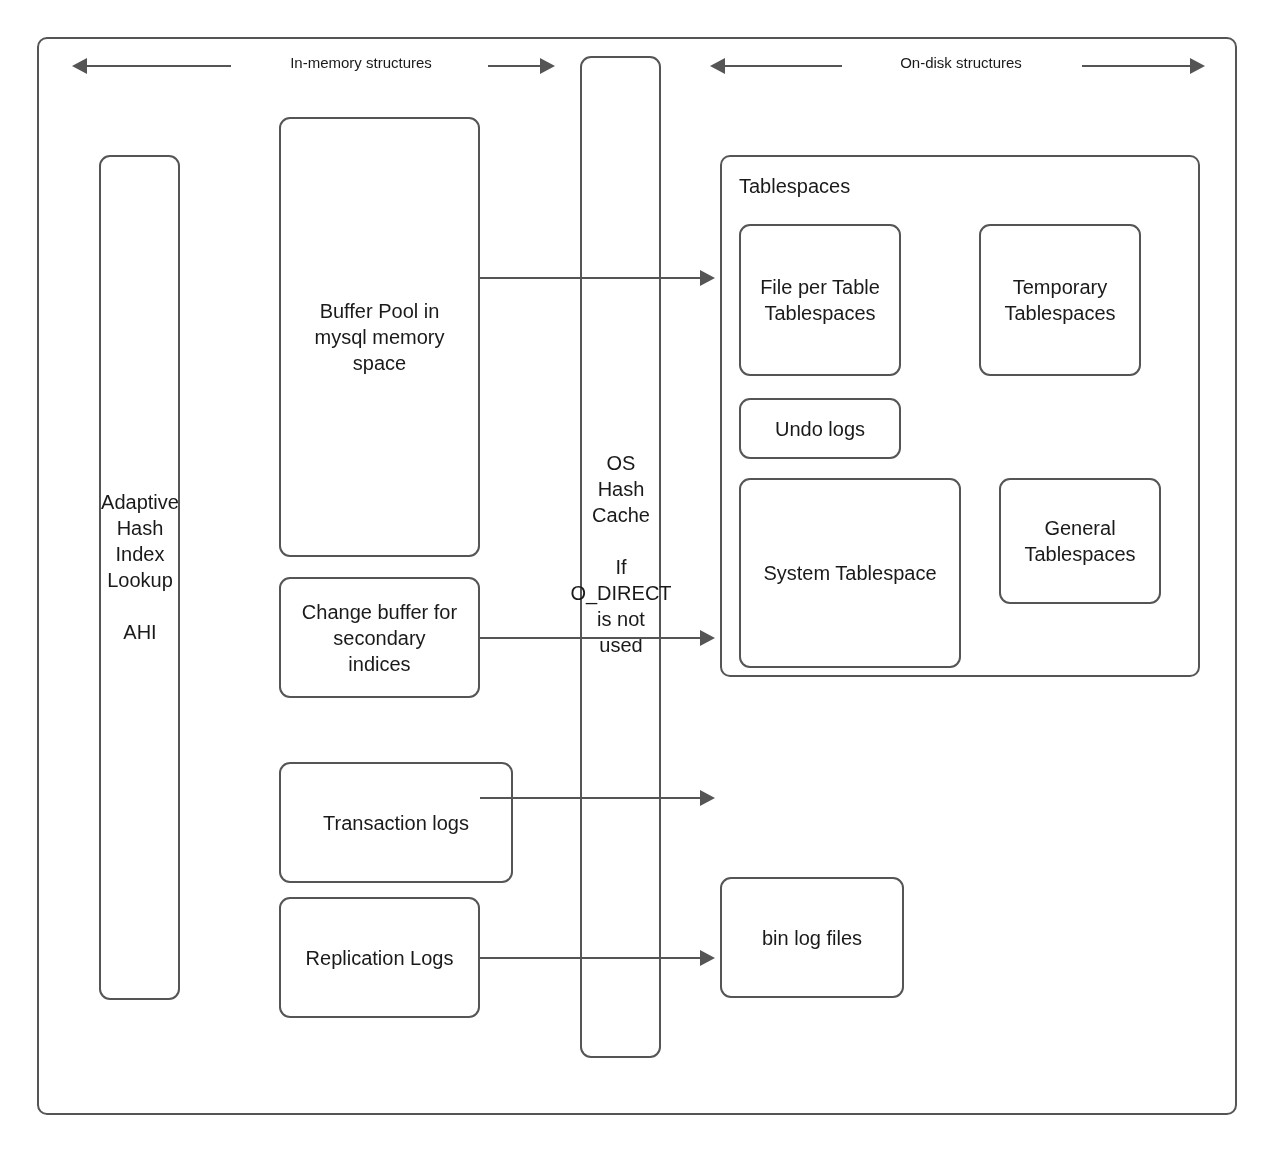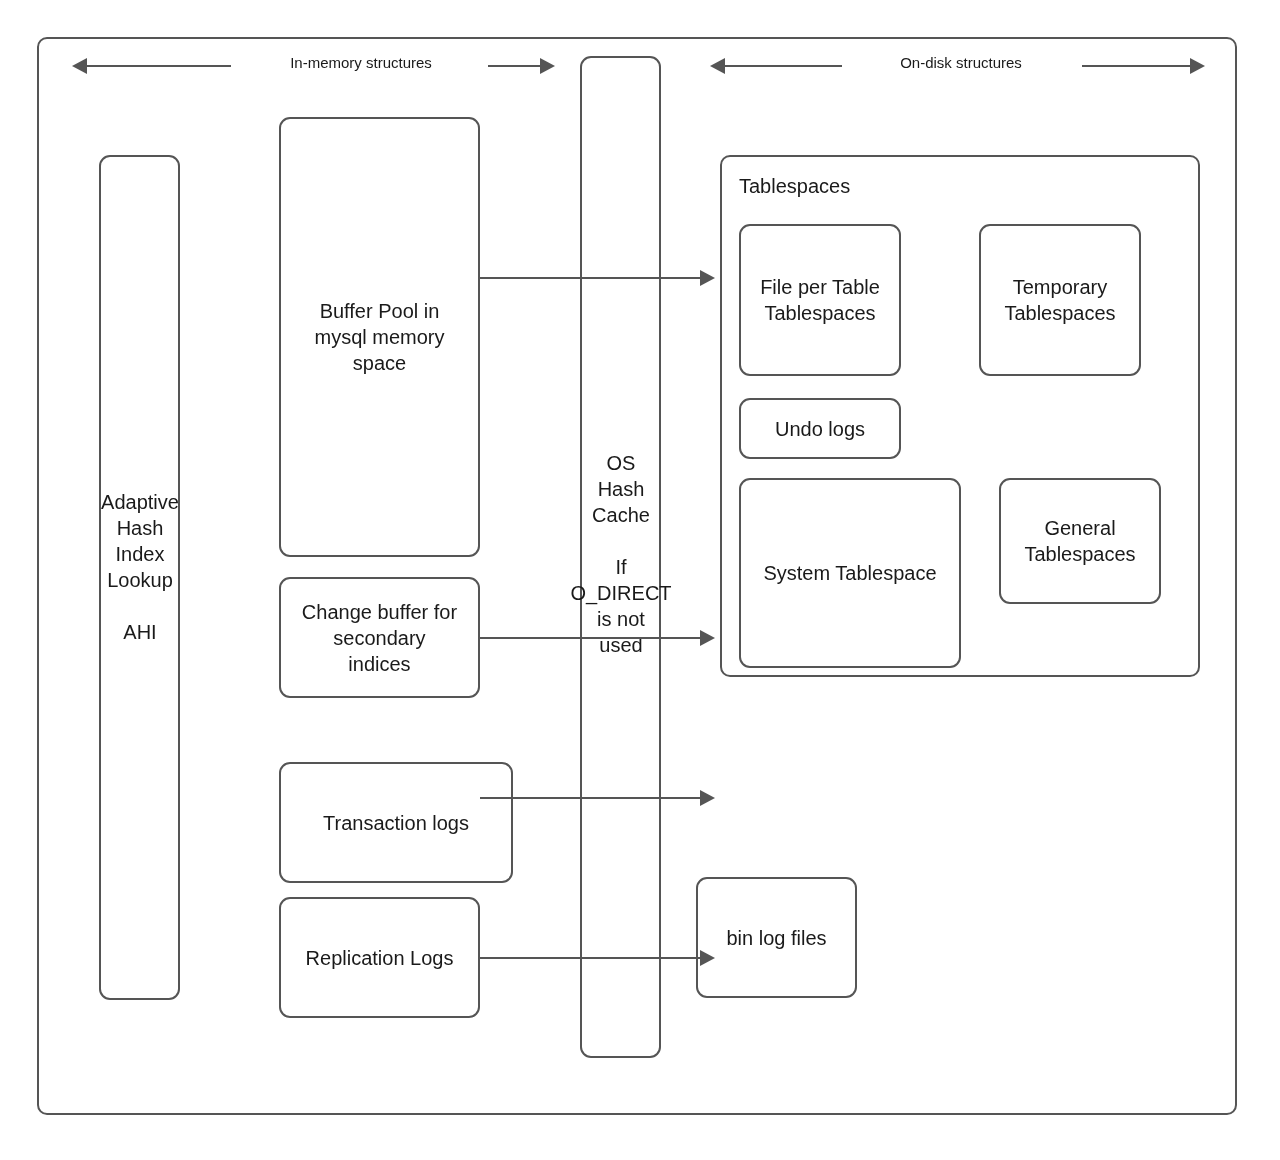--- a/index.html
+++ b/index.html
@@ -173,21 +173,21 @@
   </div>
 
   <div class="box" style="left:999px; top:478px; width:162px; height:126px;">
     <div>
       <span>General</span><br>
       <span>Tablespaces</span>
     </div>
   </div>
 
 
-  <div class="box" style="left:696px; top:877px; width:161px; height:121px;">
+  <div class="box" style="left:720px; top:877px; width:184px; height:121px;">
     <span>bin log files</span>
   </div>
 
   <div class="line" style="left:480px; top:277px; width:224px;"></div>
   <div class="arrowhead arrow-right" style="left:700px; top:270px;"></div>
 
   <div class="line" style="left:480px; top:637px; width:224px;"></div>
   <div class="arrowhead arrow-right" style="left:700px; top:630px;"></div>
 
   <div class="line" style="left:480px; top:797px; width:224px;"></div>

